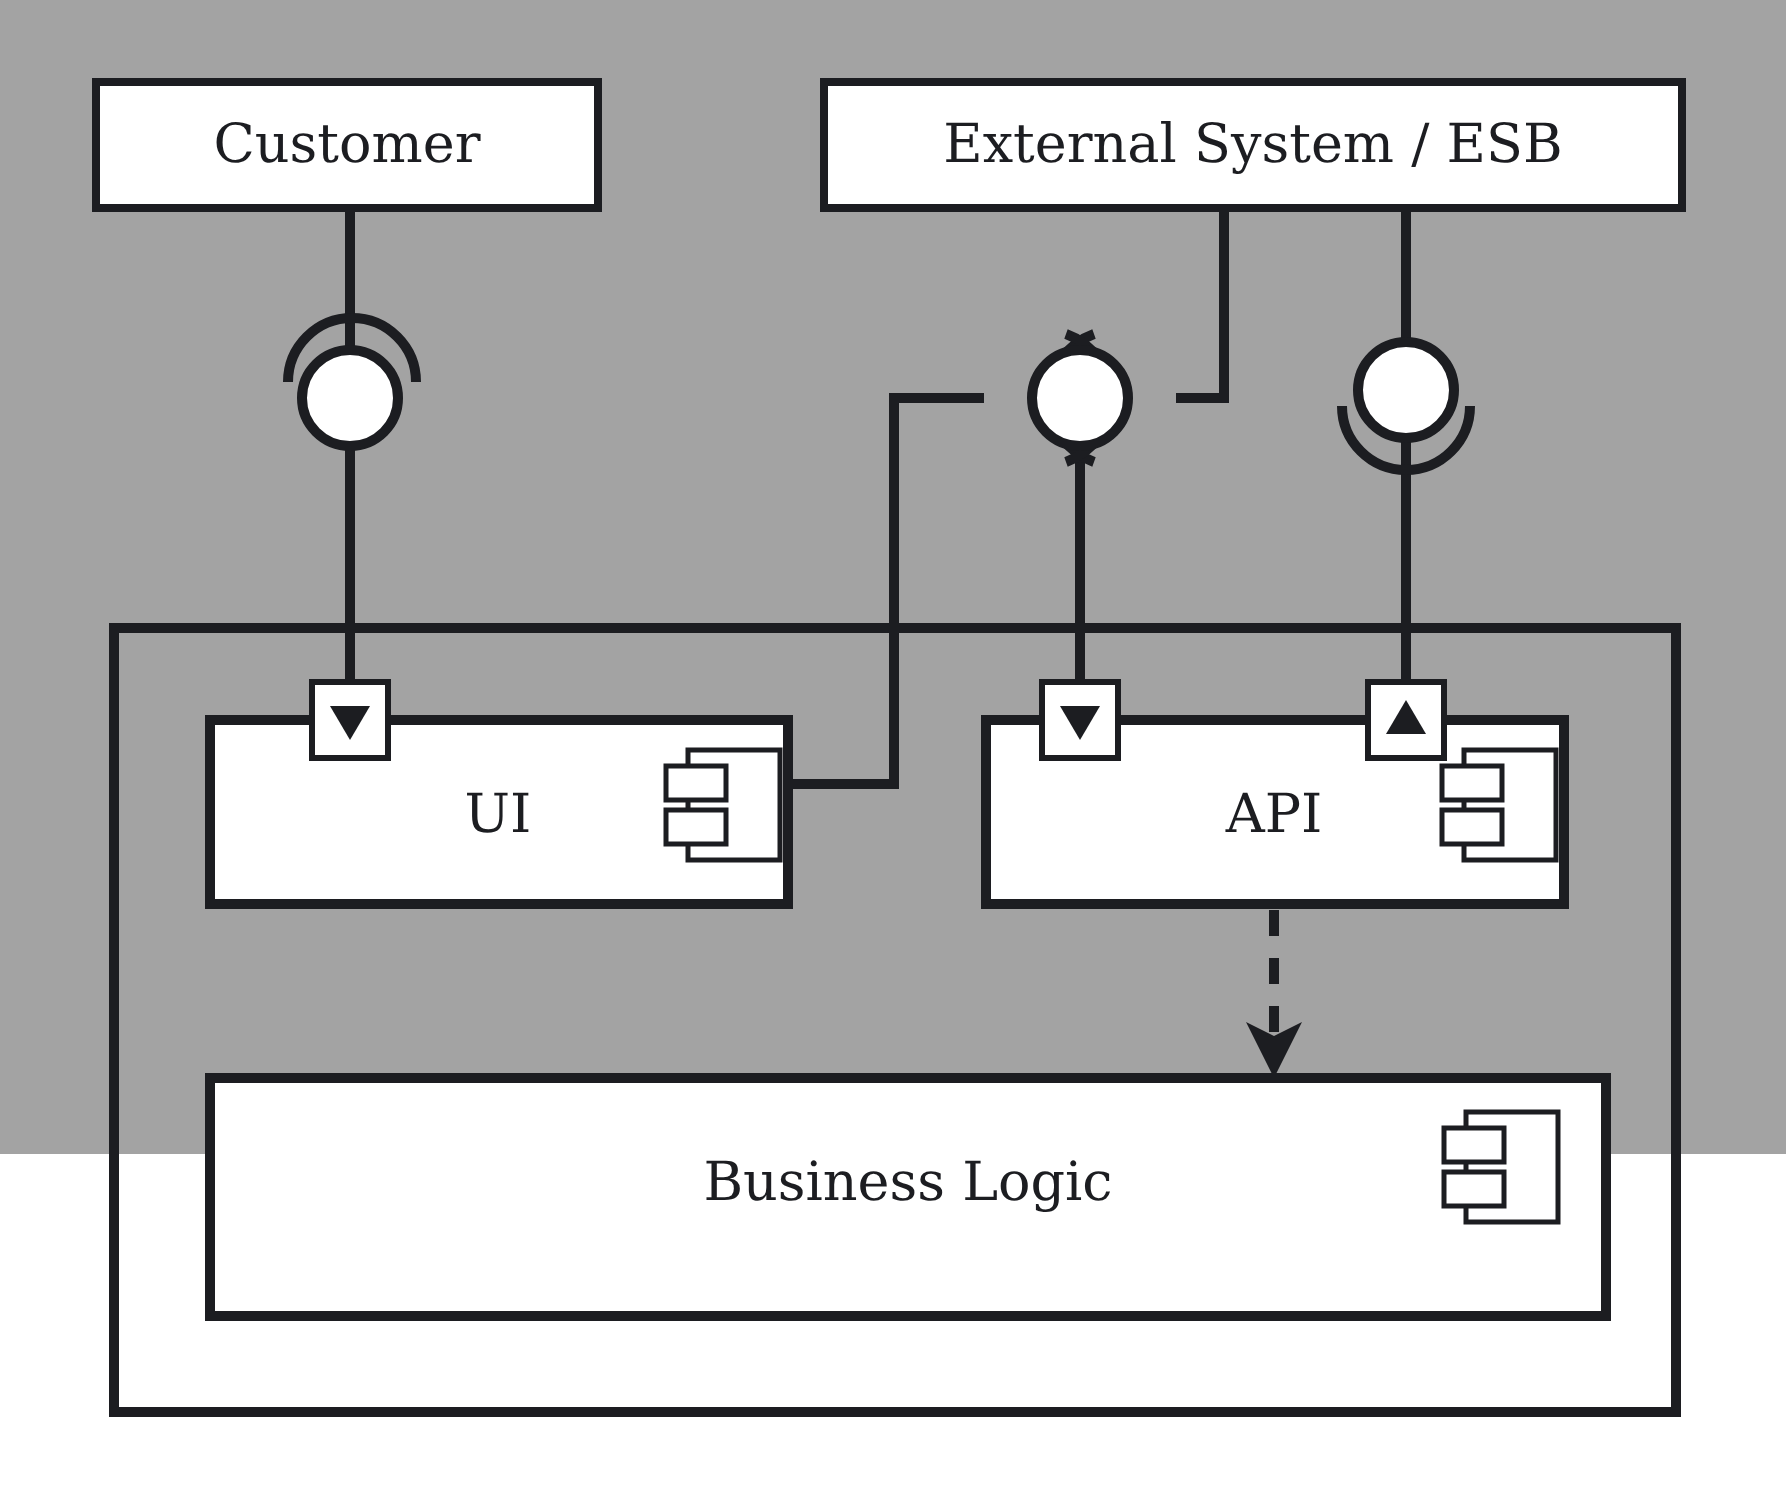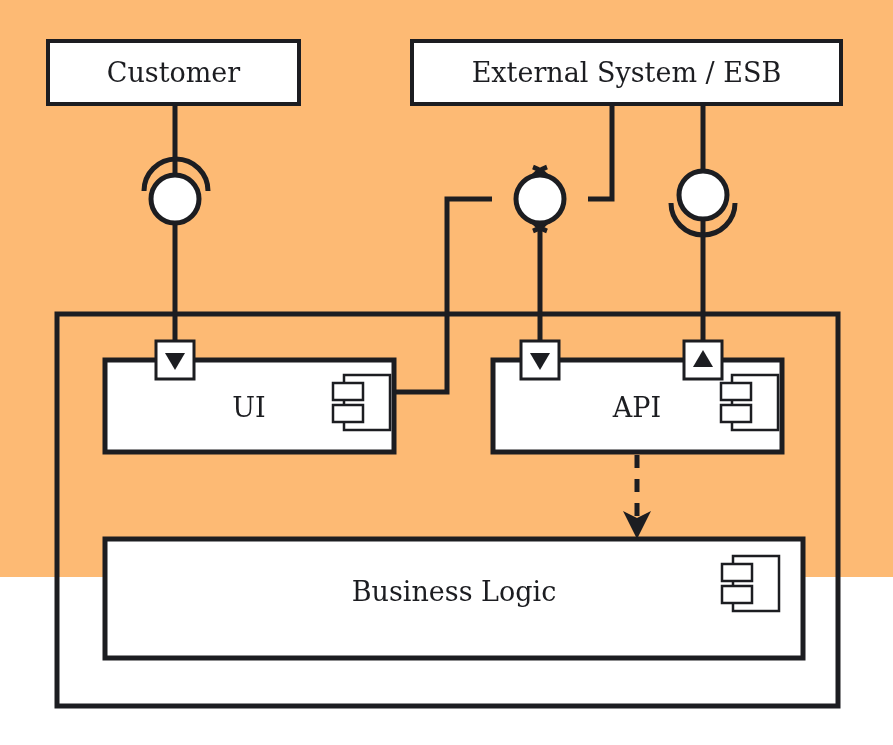--- a/index.html
+++ b/index.html
@@ -10,21 +10,21 @@
   body {
     width: 893px;
     height: 745px;
     font-family: "DejaVu Serif", serif;
     overflow: hidden;
   }
   #diagram-root {
     position: relative;
     width: 893px;
     height: 577px;
-    background: #fdba74;
+    background: #a3a3a3;
   }
   #diagram-svg {
     position: absolute;
     top: 0;
     left: 0;
     width: 893px;
     height: 745px;
   }
   .node-label {
     font-family: "DejaVu Serif", serif;

